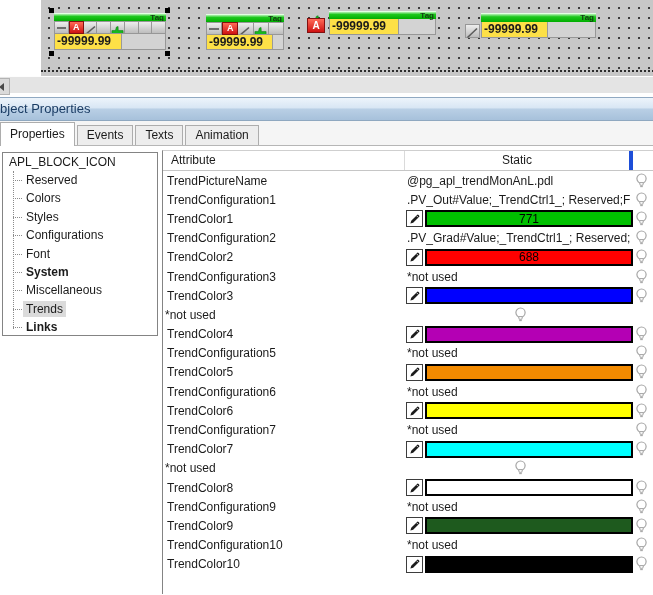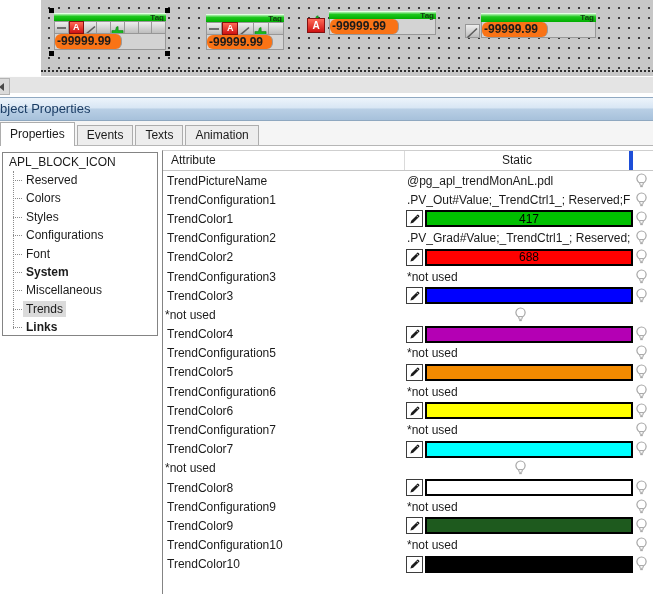--- a/index.html
+++ b/index.html
@@ -17,22 +17,22 @@
           font-weight:bold;box-sizing:border-box;border-top:1px solid #e2ffe2;}
   .iconrow{display:flex;height:13px;}
   .icell{flex:1;border:1px solid #979797;border-left-width:0;box-sizing:border-box;
          background:linear-gradient(#ededed,#bdbdbd);position:relative;overflow:hidden;}
   .icell:first-child{border-left-width:1px;}
   .icell.red,.abox{background:linear-gradient(#ff6a57,#cf1212);border:1px solid #821010;
          color:#fff;font-weight:bold;text-align:center;}
   .icell.red{font-size:9px;line-height:11px;}
   .dash{position:absolute;left:2px;right:2px;top:5px;height:2px;background:#6d6d6d;}
   .valrow{display:flex;background:#d3d3d3;border:1px solid #979797;border-top:0;box-sizing:border-box;}
-  .valfield{background:#f97316;font-size:12px;font-weight:bold;white-space:nowrap;
-            padding-left:2px;border-right:1px solid #9a9a9a;box-sizing:border-box;overflow:hidden;border-radius:6px;}
+  .valfield{background:#fde047;font-size:12px;font-weight:bold;white-space:nowrap;
+            padding-left:2px;border-right:1px solid #9a9a9a;box-sizing:border-box;overflow:hidden;}
   .handle{position:absolute;width:5px;height:5px;background:#000;}
   .abox{position:absolute;font-size:10px;line-height:13px;box-sizing:border-box;}
   .diagbox{position:absolute;background:linear-gradient(#ededed,#bdbdbd);
            border:1px solid #979797;box-sizing:border-box;}
 
   
   .hscroll{position:absolute;top:76px;left:0;width:653px;height:17px;background:#E4E4E4;
            border-top:1px solid #fdfdfd;box-sizing:border-box;}
   .scroll-btn{position:absolute;left:-9px;top:1px;width:17px;height:15px;background:#dadada;
               border:1px solid #b3b3b3;display:flex;align-items:center;justify-content:center;}
@@ -245,21 +245,21 @@
         <div class="trow">
           <div class="cell-attr">TrendColor1</div>
           <div class="cell-static">
             <button class="pen-btn">
               <svg width="12" height="12" viewBox="0 0 13 13">
                 <path d="M1.5 11.5 L2.4 8.5 L9 1.9 Q9.6 1.3 10.4 2.1 L10.9 2.6 Q11.7 3.4 11.1 4 L4.5 10.6 Z" fill="#1c1c1c"></path>
                 <line x1="8.4" y1="3.2" x2="9.8" y2="4.6" stroke="#fff" stroke-width="0.9"></line>
               </svg>
             </button>
             <div class="color-bar" style="background: rgb(0, 192, 0);">
-              <span>417</span>
+              <span>771</span>
             </div>
           </div>
           <div class="cell-bulb">
             <svg width="13" height="16" viewBox="0 0 13 16">
               <circle cx="6.5" cy="5.6" r="4.6" fill="#fff" stroke="#A6A6A6" stroke-width="1.2"></circle>
               <path d="M4.6 9.6 L8.4 9.6 L7.8 12.3 L5.2 12.3 Z" fill="#fff" stroke="#A6A6A6" stroke-width="1"></path>
               <line x1="5.2" y1="13.6" x2="7.8" y2="13.6" stroke="#A6A6A6" stroke-width="1.1"></line>
             </svg>
           </div>
         </div>

